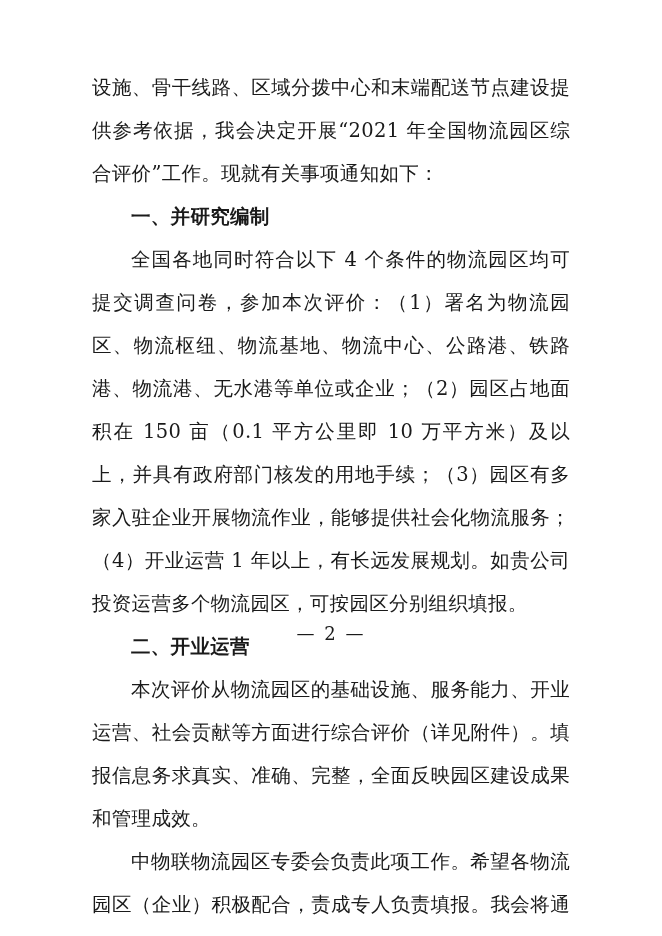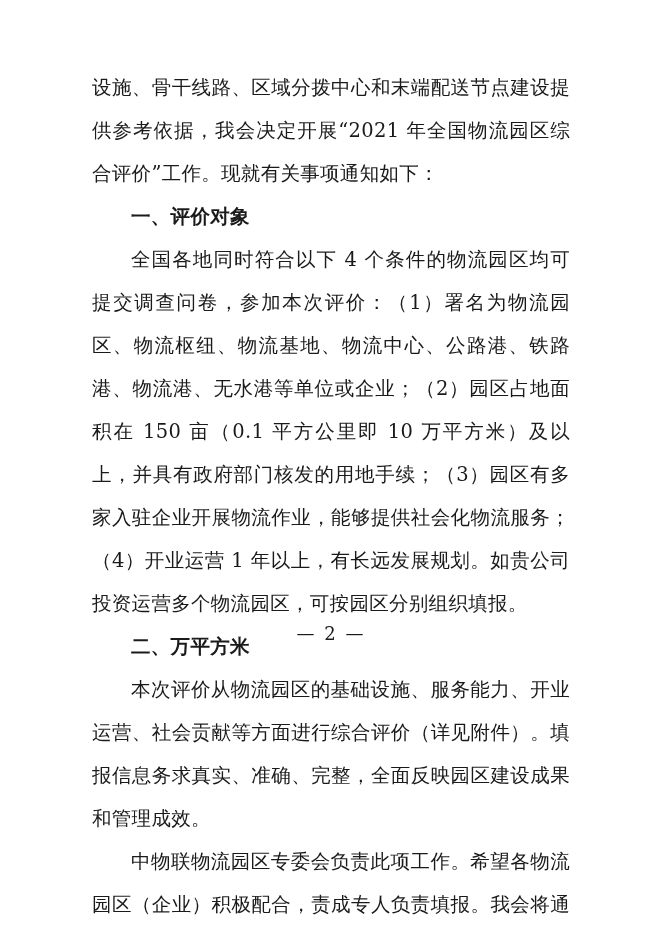--- a/index.html
+++ b/index.html
@@ -60,20 +60,20 @@
     color: #1a1a1a;
     letter-spacing: 2px;
   }
 </style>
 </head>
 <body>
 
 <div class="page">
   <div class="body-text">
     <p class="flow">设施、骨干线路、区域分拨中心和末端配送节点建设提供参考依据，我会决定开展“2021 年全国物流园区综合评价”工作。现就有关事项通知如下：</p>
-    <h2 class="heading">一、评价对象</h2>
+    <h2 class="heading">一、并研究编制</h2>
     <p class="para">全国各地同时符合以下 4 个条件的物流园区均可提交调查问卷，参加本次评价：（1）署名为物流园区、物流枢纽、物流基地、物流中心、公路港、铁路港、物流港、无水港等单位或企业；（2）园区占地面积在 150 亩（0.1 平方公里即 10 万平方米）及以上，并具有政府部门核发的用地手续；（3）园区有多家入驻企业开展物流作业，能够提供社会化物流服务；（4）开业运营 1 年以上，有长远发展规划。如贵公司投资运营多个物流园区，可按园区分别组织填报。</p>
-    <h2 class="heading">二、万平方米</h2>
+    <h2 class="heading">二、开业运营</h2>
     <p class="para">本次评价从物流园区的基础设施、服务能力、开业运营、社会贡献等方面进行综合评价（详见附件）。填报信息务求真实、准确、完整，全面反映园区建设成果和管理成效。</p>
     <p class="para">中物联物流园区专委会负责此项工作。希望各物流园区（企业）积极配合，责成专人负责填报。我会将通过问卷信息核查、数据分析对标、组织专家评审等方式，评选确定“2021 年度优秀物流园区”，并研究编制《2021 全国物流</p>
   </div>
   <div class="page-number">— 2 —</div>
 </div>
 
 </body></html>

